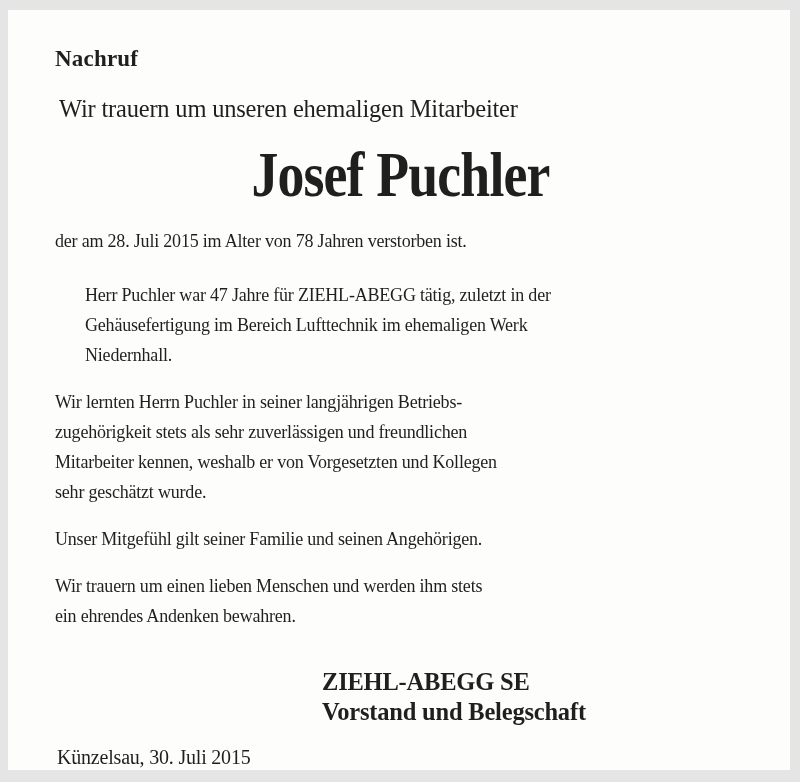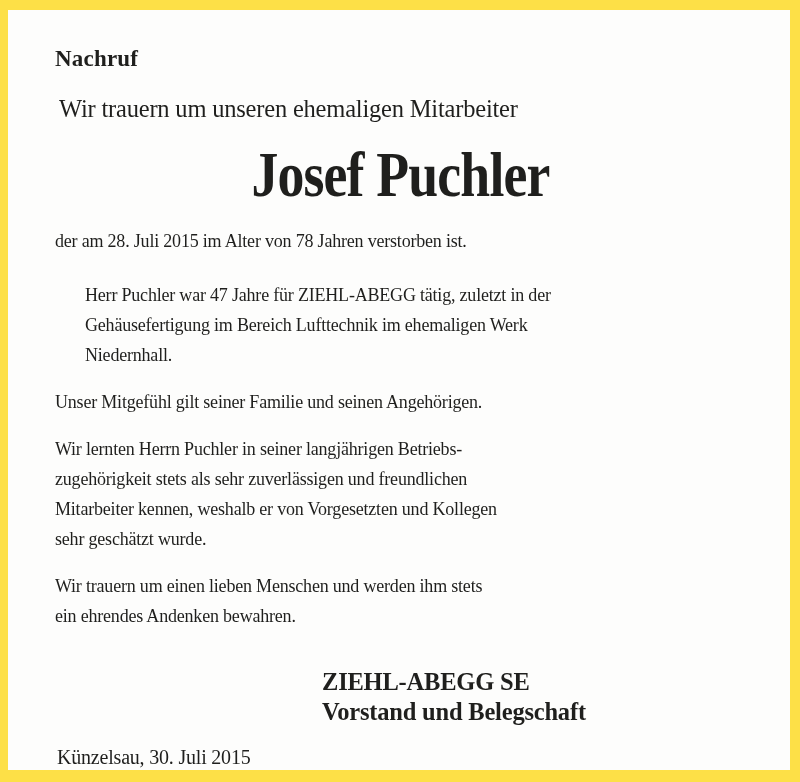--- a/index.html
+++ b/index.html
@@ -9,21 +9,21 @@
   body {
     width: 800px;
     height: 782px;
     font-family: "Liberation Serif", "DejaVu Serif", serif;
     overflow: hidden;
   }
   .frame {
     box-sizing: border-box;
     width: 800px;
     height: 782px;
-    background: #fde047;
+    background: #e5e5e5;
     padding: 10px 10px 12px 8px;
   }
   .page {
     box-sizing: border-box;
     width: 100%;
     height: 100%;
     background: #fdfdfc;
     color: #1f1f1d;
     padding: 36px 44px 0 47px;
     overflow: hidden;
@@ -86,26 +86,26 @@
     <p class="intro">Wir trauern um unseren ehemaligen Mitarbeiter</p>
 
     <h1 class="name">Josef Puchler</h1>
 
     <p class="para first-after-name">der am 28. Juli 2015 im Alter von 78 Jahren verstorben ist.</p>
 
     <p class="para gap-lg">Herr Puchler war 47 Jahre für ZIEHL-ABEGG tätig, zuletzt in der
 Gehäusefertigung im Bereich Lufttechnik im ehemaligen Werk
 Niedernhall.</p>
 
-    <p class="para">Unser Mitgefühl gilt seiner Familie und seinen Angehörigen.</p>
-
     <p class="para">Wir lernten Herrn Puchler in seiner langjährigen Betriebs-
 zugehörigkeit stets als sehr zuverlässigen und freundlichen
 Mitarbeiter kennen, weshalb er von Vorgesetzten und Kollegen
 sehr geschätzt wurde.</p>
+
+    <p class="para">Unser Mitgefühl gilt seiner Familie und seinen Angehörigen.</p>
 
     <p class="para">Wir trauern um einen lieben Menschen und werden ihm stets
 ein ehrendes Andenken bewahren.</p>
 
     <div class="signature">
       <div>ZIEHL-ABEGG SE</div>
       <div>Vorstand und Belegschaft</div>
     </div>
 
     <p class="dateline">Künzelsau, 30. Juli 2015</p>

